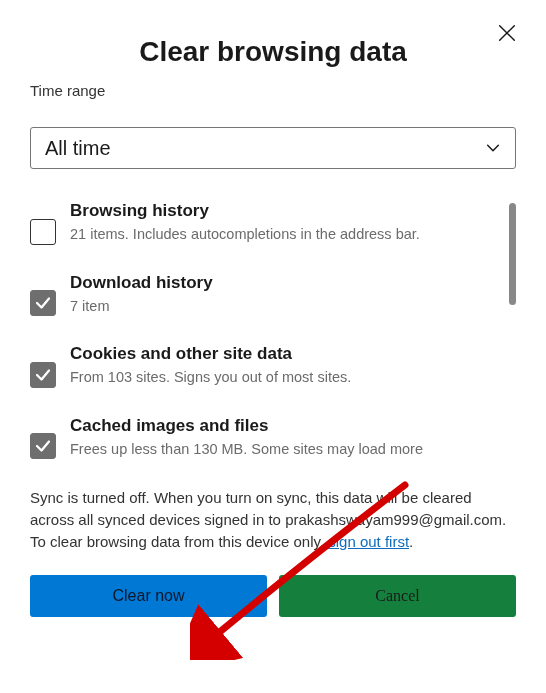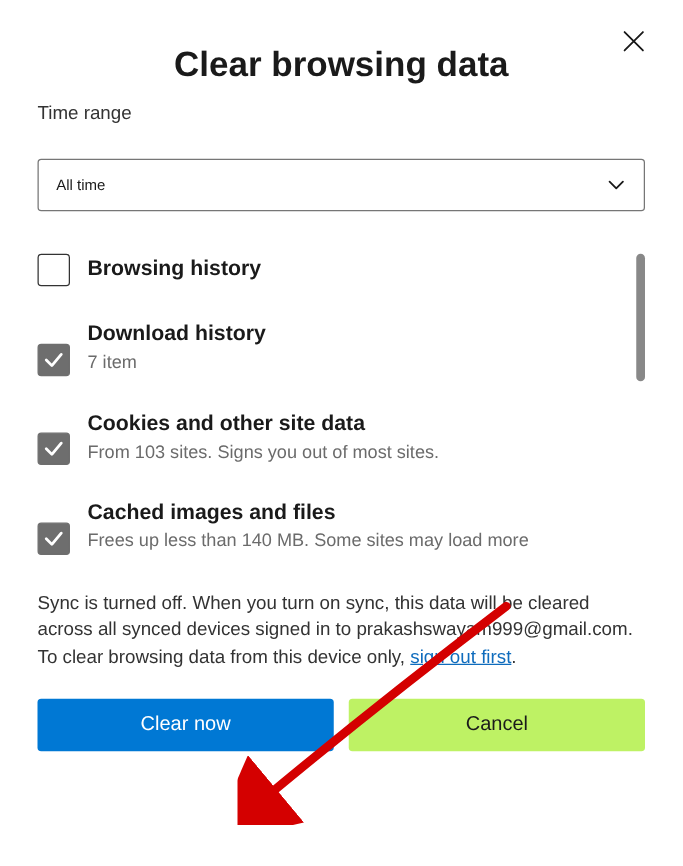--- a/index.html
+++ b/index.html
@@ -35,21 +35,21 @@
   }
   .select-box {
     width: 100%;
     height: 42px;
     border: 1px solid #767676;
     border-radius: 3px;
     display: flex;
     align-items: center;
     justify-content: space-between;
     padding: 0 14px;
-    font-size: 12px;
+    font-size: 20px;
     cursor: pointer;
     margin-bottom: 32px;
   }
   .select-box .chev { width: 16px; height: 16px; }
   .options-wrap {
     position: relative;
     padding-right: 18px;
   }
   .scrollbar-thumb {
     position: absolute;
@@ -114,25 +114,26 @@
     flex: 1;
     height: 42px;
     border: none;
     border-radius: 3px;
     font-size: 16px;
     cursor: pointer;
     font-family: inherit;
   }
   .btn-primary {
     background: #0078d4;
-    color: #ffffff;
+    color: #0f172a;
   }
   .btn-secondary {
-    background: #bef264;
+    background: #15803d;
     color: #1a1a1a;
+    font-family: Liberation Serif, serif;
   }
   
   .arrow-svg {
     position: absolute;
     pointer-events: none;
     left: 190px;
     top: 475px;
     width: 230px;
     height: 185px;
   }
@@ -157,20 +158,21 @@
   </svg>
 </div>
 
 <div class="options-wrap">
   <div class="scrollbar-thumb"></div>
 
   <div class="option-row">
     <div class="checkbox"></div>
     <div>
       <div class="opt-title">Browsing history</div>
+      <div class="opt-desc">21 items. Includes autocompletions in the address bar.</div>
     </div>
   </div>
 
   <div class="option-row">
     <div class="checkbox checked">
       <svg viewBox="0 0 24 24">
         <path d="M4 12 L10 18 L20 6" stroke="#fff" stroke-width="3" fill="none" stroke-linecap="round" stroke-linejoin="round"></path>
       </svg>
     </div>
     <div>
@@ -192,21 +194,21 @@
   </div>
 
   <div class="option-row">
     <div class="checkbox checked">
       <svg viewBox="0 0 24 24">
         <path d="M4 12 L10 18 L20 6" stroke="#fff" stroke-width="3" fill="none" stroke-linecap="round" stroke-linejoin="round"></path>
       </svg>
     </div>
     <div>
       <div class="opt-title">Cached images and files</div>
-      <div class="opt-desc">Frees up less than 140 MB. Some sites may load more</div>
+      <div class="opt-desc">Frees up less than 130 MB. Some sites may load more</div>
     </div>
   </div>
 </div>
 
 <div class="sync-msg">
   <span>Sync is turned off. When you turn on sync, this data will be cleared across all synced devices signed in to prakashswayam999@gmail.com. To clear browsing data from this device only, </span><a>sign out first</a><span>.</span>
 </div>
 
 <div class="btn-row">
   <button class="btn btn-primary">Clear now</button>

